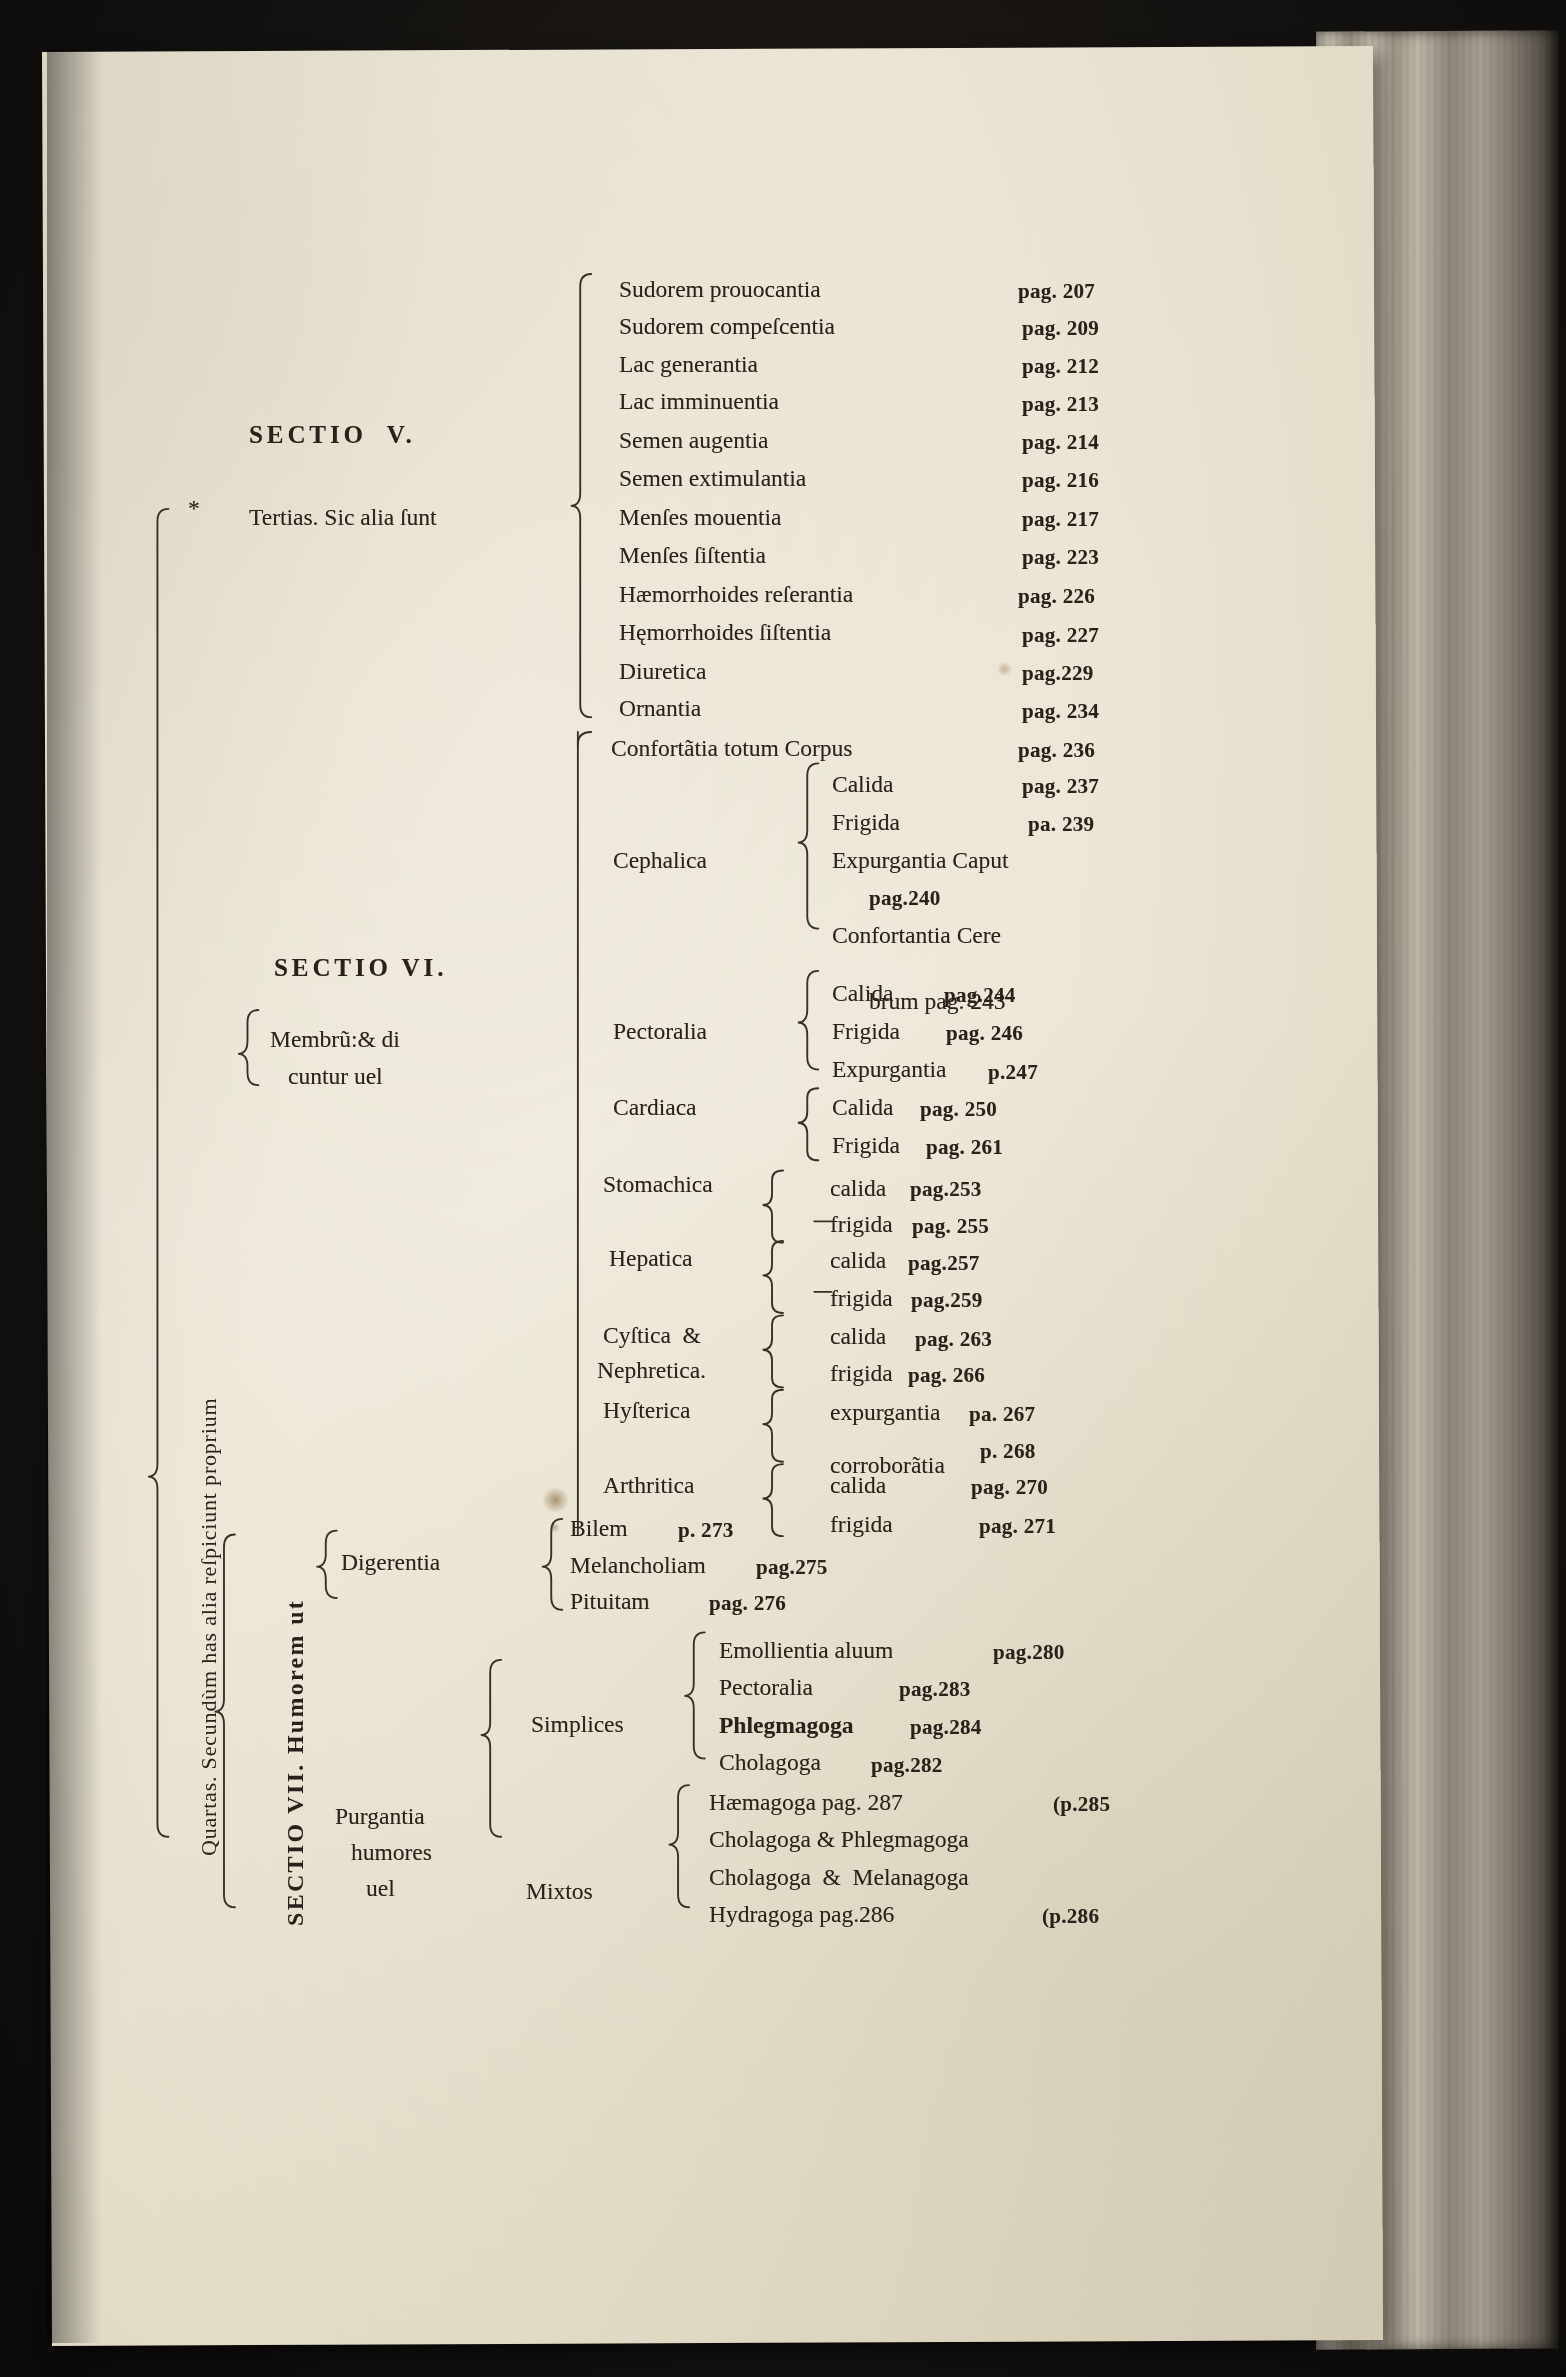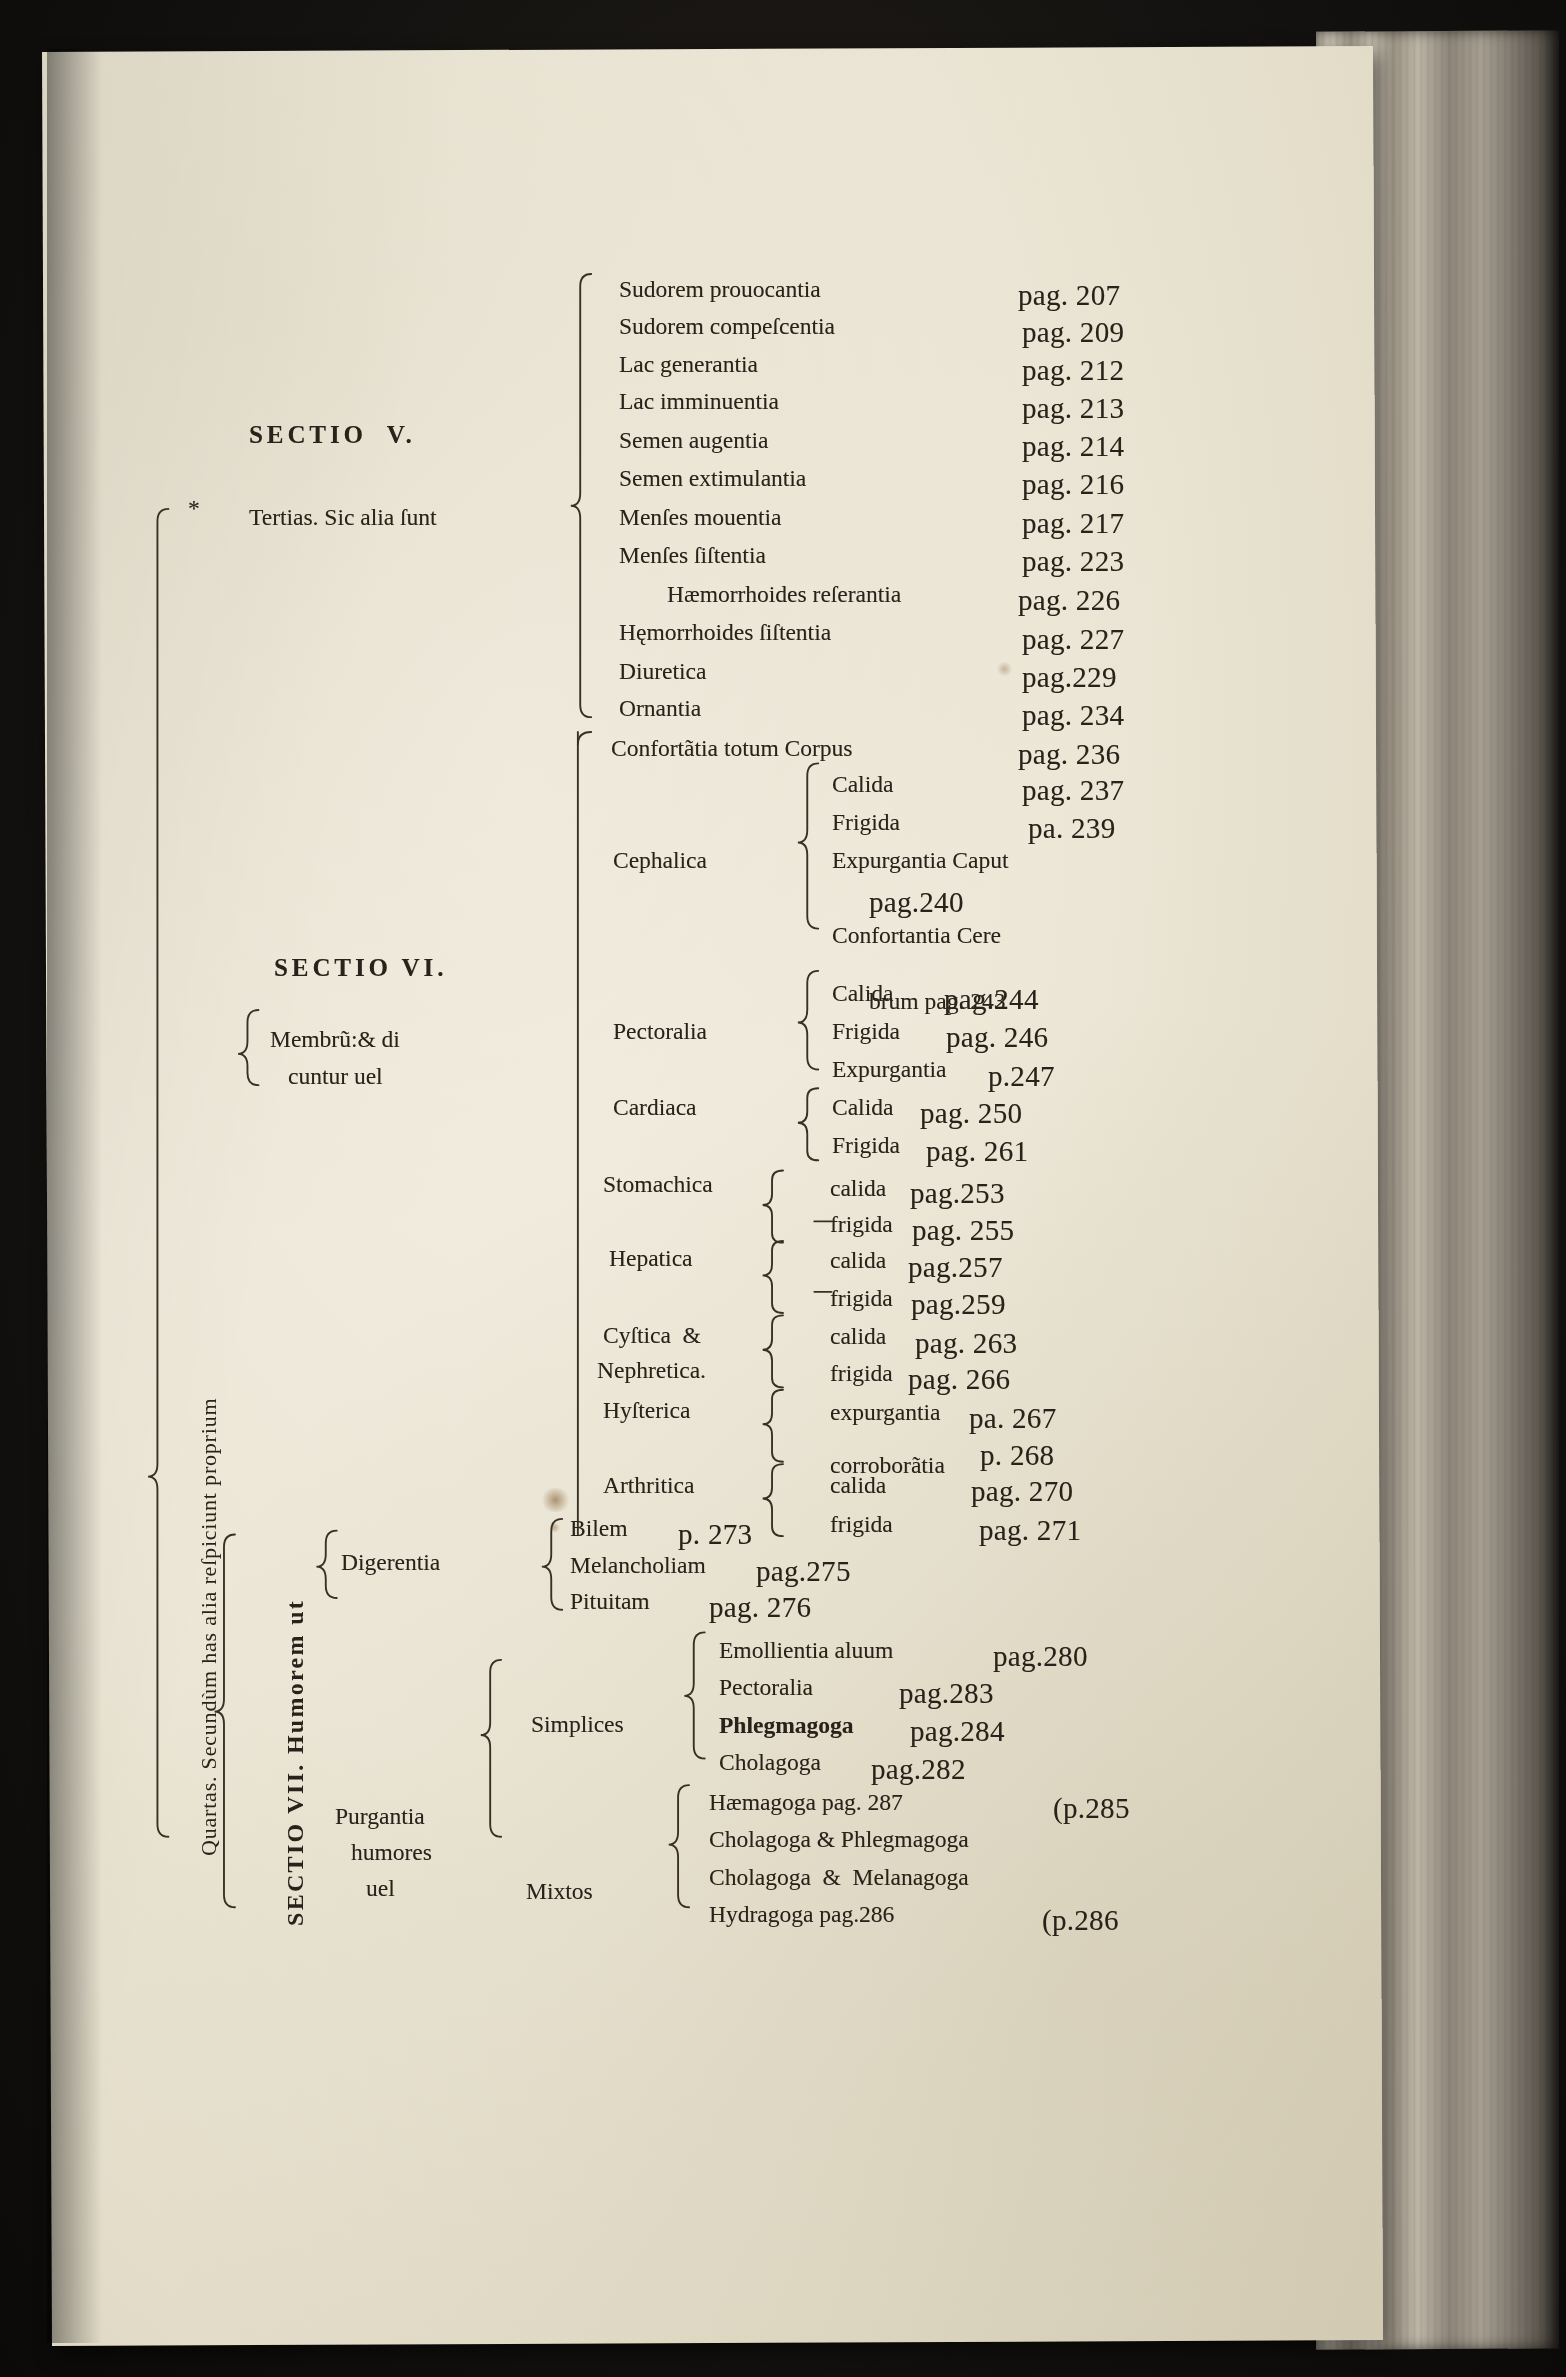--- a/index.html
+++ b/index.html
@@ -98,21 +98,21 @@
     width: 1566px; height: 2377px;
     color: #241d16;
   }
   .ln {
     position: absolute;
     white-space: pre;
     font-family: "Liberation Serif", serif;
     color: #2a211a;
     text-shadow: 0.3px 0.2px 0 rgba(60,45,30,0.28);
   }
-  .pg { font-size: 29px; letter-spacing: 0.3px; }
+  .pg { font-size: 21px; letter-spacing: 0.3px; font-weight: bold; }
   .it { font-size: 23.5px; }
   .sec {
     font-size: 25px;
     letter-spacing: 3.9px;
     font-weight: 600;
   }
 
   
   .vert {
     position: absolute;
@@ -237,21 +237,21 @@
 
     <div class="ln it" style="left:619px; top:465px;">Semen extimulantia</div>
     <div class="ln pg" style="left:1022px; top:468px;">pag. 216</div>
 
     <div class="ln it" style="left:619px; top:504px;">Menſes mouentia</div>
     <div class="ln pg" style="left:1022px; top:507px;">pag. 217</div>
 
     <div class="ln it" style="left:619px; top:542px;">Menſes ſiſtentia</div>
     <div class="ln pg" style="left:1022px; top:545px;">pag. 223</div>
 
-    <div class="ln it" style="left:619px; top:581px;margin-left:48px;">Hæmorrhoides reſerantia</div>
+    <div class="ln it" style="left:619px; top:581px;">Hæmorrhoides reſerantia</div>
     <div class="ln pg" style="left:1018px; top:584px;">pag. 226</div>
 
     <div class="ln it" style="left:619px; top:619px;">Hęmorrhoides ſiſtentia</div>
     <div class="ln pg" style="left:1022px; top:623px;text-align:center;">pag. 227</div>
 
     <div class="ln it" style="left:619px; top:658px;">Diuretica</div>
     <div class="ln pg" style="left:1022px; top:661px;">pag.229</div>
 
     <div class="ln it" style="left:619px; top:695px;">Ornantia</div>
     <div class="ln pg" style="left:1022px; top:699px;">pag. 234</div>

